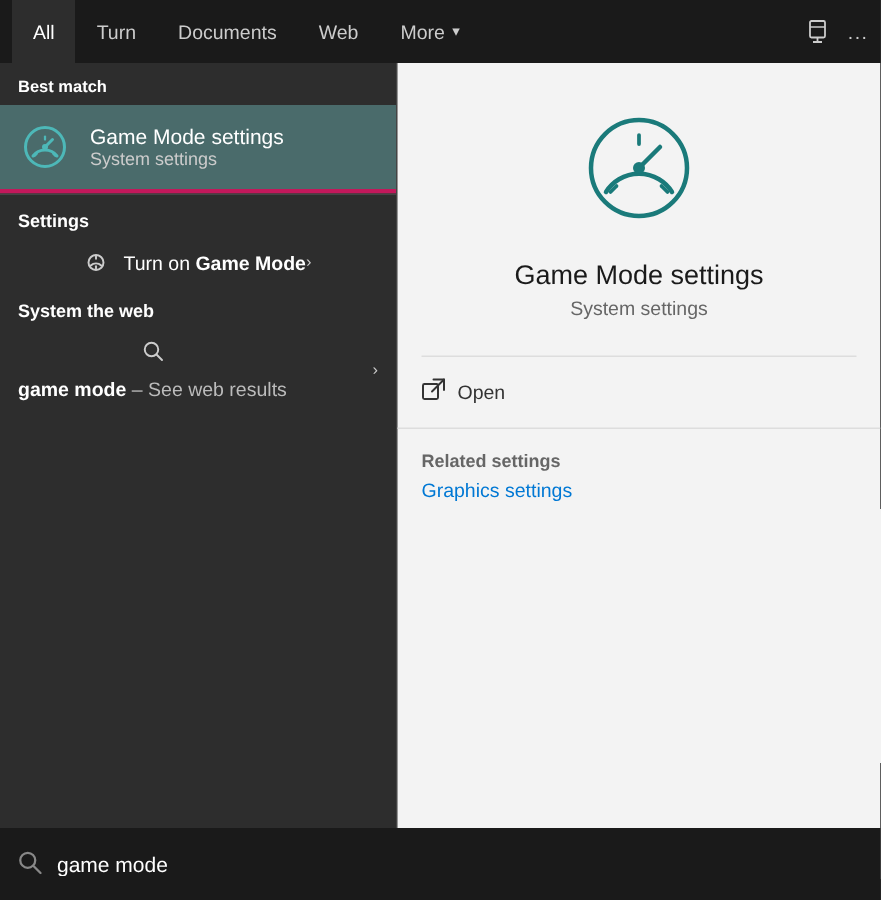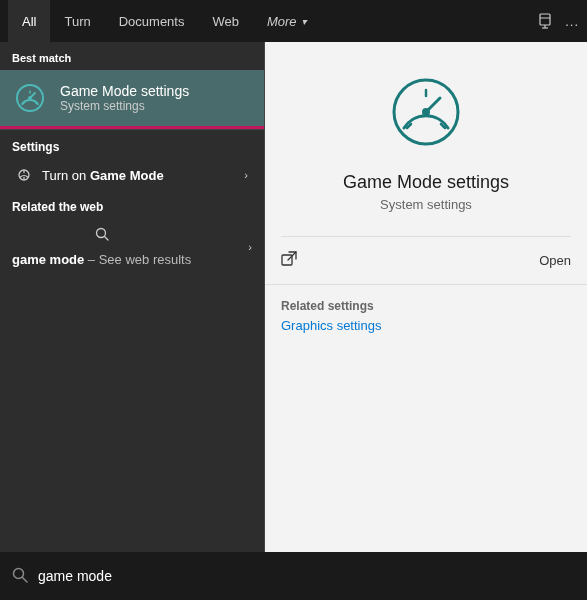--- a/index.html
+++ b/index.html
@@ -37,21 +37,20 @@
       position: relative;
     }
     .nav-tab.active {
       color: #fff;
       background: #2d2d2d;
     }
     .nav-tab-more {
       display: flex;
       align-items: center;
       gap: 3px;
-      font-style: italic;
     }
     .nav-icons {
       display: flex;
       align-items: center;
       gap: 12px;
     }
     .nav-icon-btn {
       color: #ccc;
       font-size: 14px;
       cursor: pointer;
@@ -124,21 +123,21 @@
       font-weight: 600;
       padding: 10px 12px 4px 12px;
       border-top: 1px solid #444;
     }
 
     .settings-item {
       display: flex;
       align-items: center;
       padding: 9px 16px;
       cursor: pointer;
-      justify-content: space-between;
+      justify-content: center;
     }
     .settings-item-left {
       display: flex;
       align-items: center;
       gap: 10px;
     }
     .settings-item-text {
       font-size: 13px;
       color: #fff;
     }
@@ -215,21 +214,20 @@
     }
 
     .open-btn-row {
       width: 100%;
       padding: 14px 16px;
       display: flex;
       align-items: center;
       gap: 8px;
       cursor: pointer;
       border-bottom: 1px solid #ddd;
-      justify-content: space-between;
     }
     .open-icon {
       font-size: 14px;
       color: #333;
     }
     .open-label {
       font-size: 13px;
       color: #333;
     }
 
@@ -356,21 +354,21 @@
             <path d="M4.5 10 A 5 5 0 0 1 11.5 10" stroke="#ccc" stroke-width="1.3" fill="none" stroke-linecap="round"></path>
             <line x1="8" y1="4" x2="8" y2="5.5" stroke="#ccc" stroke-width="1.3" stroke-linecap="round"></line>
             <line x1="8" y1="10.5" x2="8" y2="12" stroke="#ccc" stroke-width="1.3" stroke-linecap="round"></line>
           </svg>
         </div>
         <span class="settings-item-text">Turn on <strong>Game Mode</strong></span>
       </div>
       <span class="chevron">›</span>
     </div>
 
-    <div class="web-section-label">Related the web</div>
+    <div class="web-section-label">System the web</div>
 
     <div class="web-item">
       <div class="web-item-left">
         <div style="width:16px; height:16px; display:flex; align-items:center; justify-content:center;">
           <svg width="14" height="14" viewBox="0 0 14 14" fill="none" xmlns="http://www.w3.org/2000/svg">
             <circle cx="6" cy="6" r="4.5" stroke="#ccc" stroke-width="1.3" fill="none"></circle>
             <line x1="9.5" y1="9.5" x2="13" y2="13" stroke="#ccc" stroke-width="1.3" stroke-linecap="round"></line>
           </svg>
         </div>
         <span class="web-item-text">

